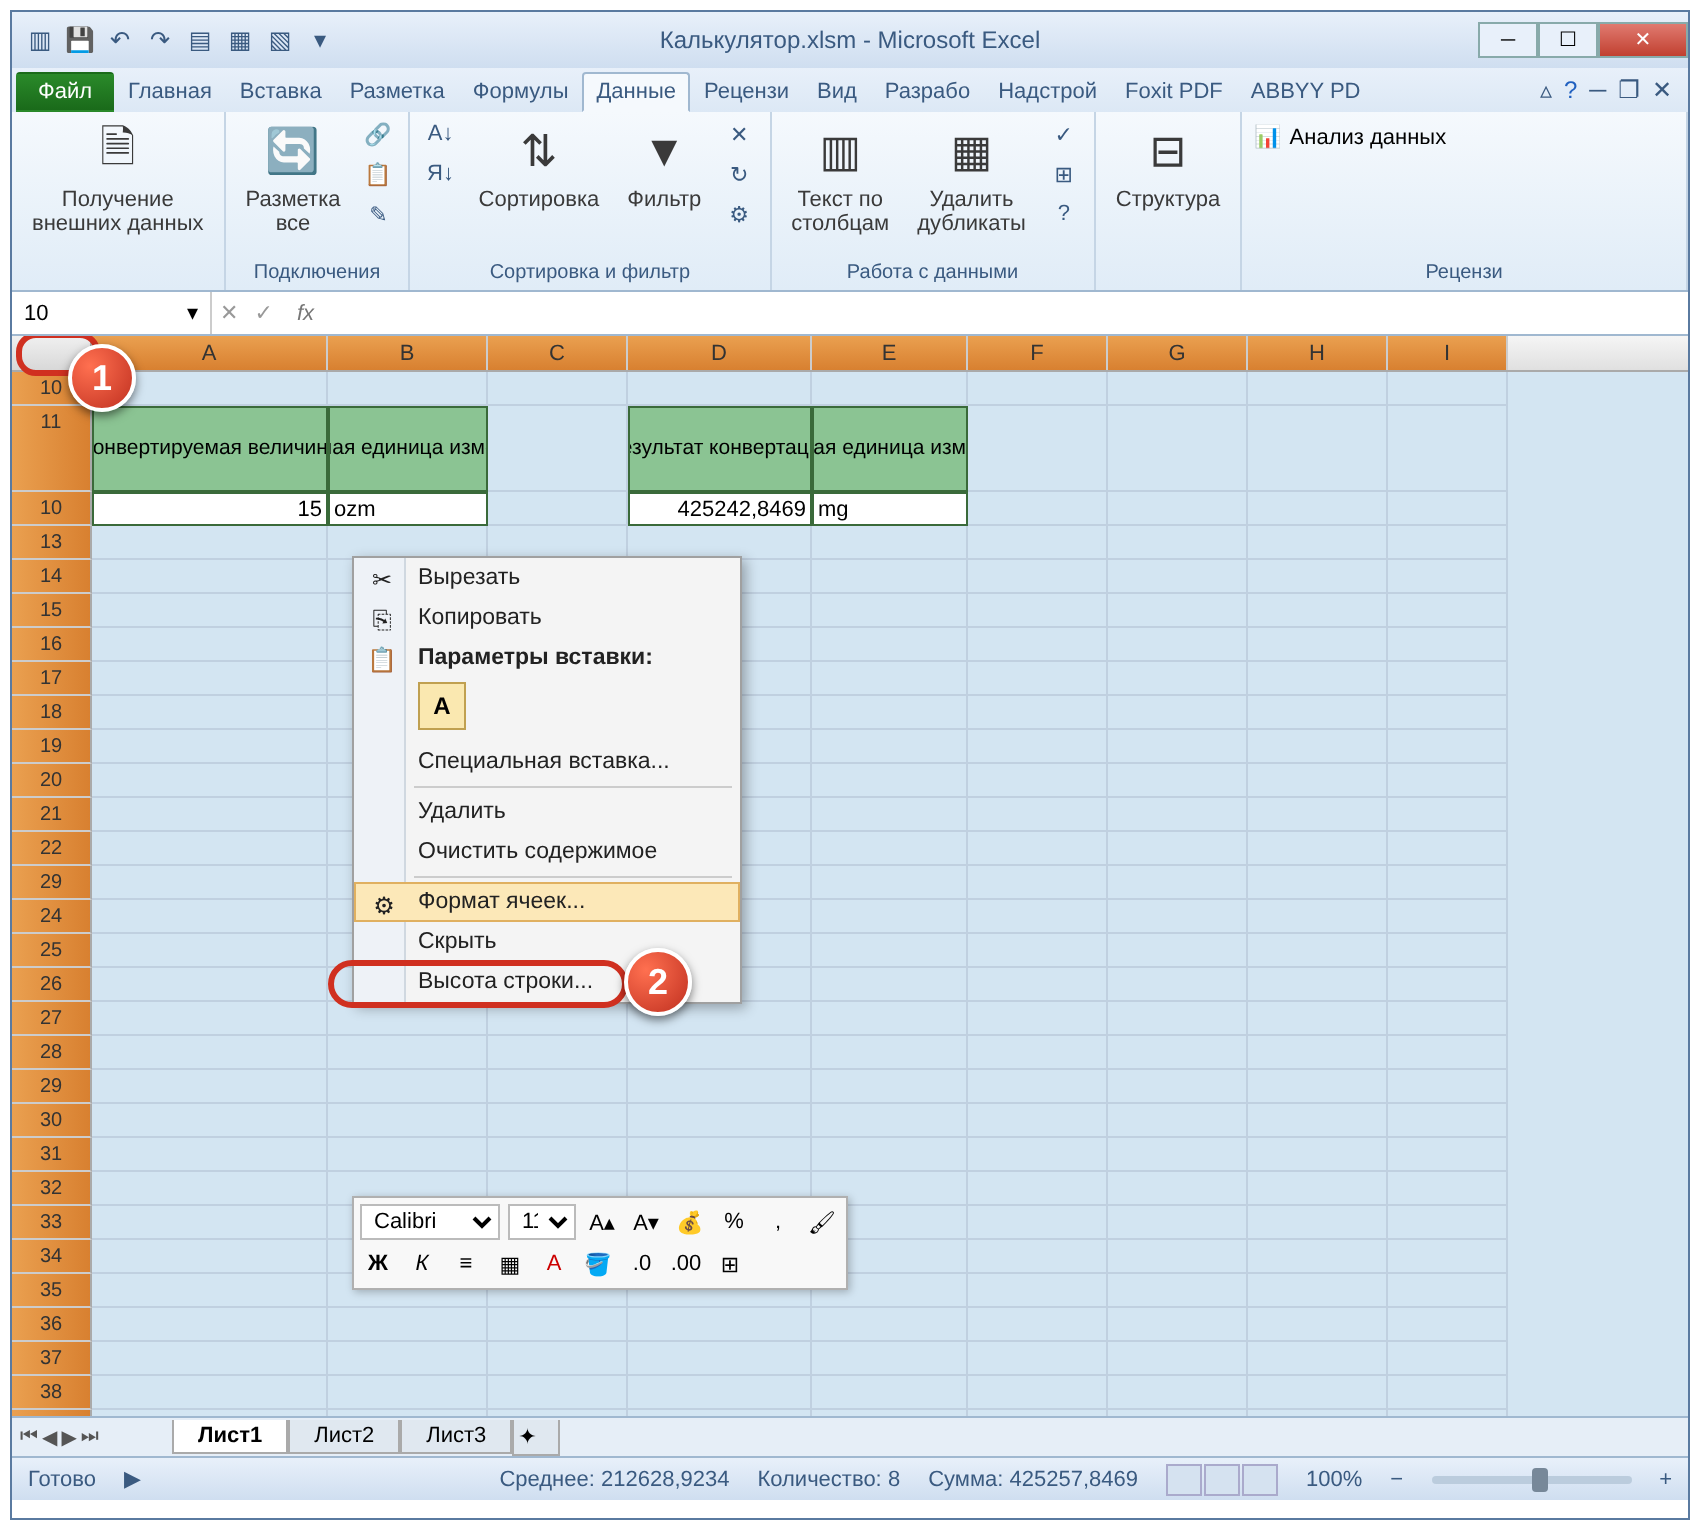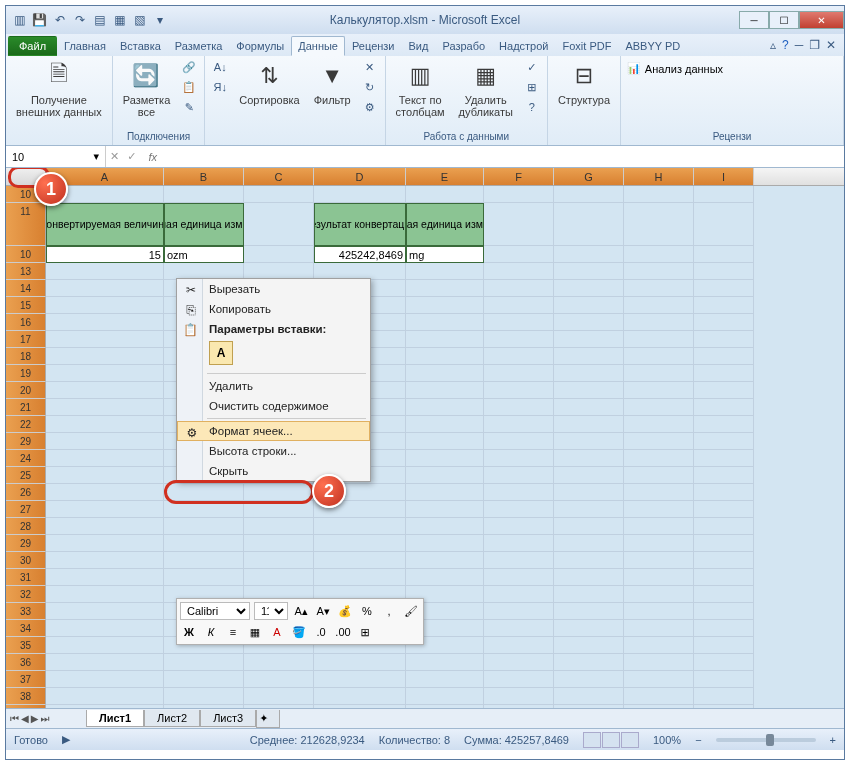--- a/index.html
+++ b/index.html
@@ -178,20 +178,21 @@
         <div class="rbtn-big">
           <span class="ico">▼</span>
           <span>Фильтр</span>
         </div>
         <div class="rcol">
           <div class="rbtn-sm">✕</div>
           <div class="rbtn-sm">↻</div>
           <div class="rbtn-sm">⚙</div>
         </div>
       </div>
+      <div class="rgroup-label">Сортировка и фильтр</div>
     </div>
     <div class="rgroup">
       <div class="rgroup-body">
         <div class="rbtn-big">
           <span class="ico">▥</span>
           <span style="white-space:pre; text-align:center;">Текст по
 столбцам</span>
         </div>
         <div class="rbtn-big">
           <span class="ico">▦</span>
@@ -621,27 +622,28 @@
     <div class="badge" style="left:28px; top:4px;">1</div>
 
     <div class="context-menu" style="left:170px; top:110px;">
       <div class="cm-iconstrip"></div>
       <div class="cm-item"><span class="cm-icon">✂</span><span class="underline-first">Вырезать</span></div>
       <div class="cm-item"><span class="cm-icon">⎘</span><span class="underline-first">Копировать</span></div>
       <div class="cm-item"><span class="cm-icon">📋</span><b>Параметры вставки:</b></div>
       <div class="cm-paste-opt">
         <span class="cm-paste-btn">A</span>
       </div>
+      <div class="cm-item"><span class="underline-first">Специальная вставка...</span></div>
       <div class="cm-sep"></div>
       <div class="cm-item"><span class="underline-first">Удалить</span></div>
       <div class="cm-item"><span>Очистить содержимое</span></div>
       <div class="cm-sep"></div>
       <div class="cm-item hl"><span class="cm-icon">⚙</span><span class="underline-first">Формат ячеек...</span></div>
+      <div class="cm-item"><span>Скрыть</span></div>
       <div class="cm-item"><span class="underline-first">Высота строки...</span></div>
-      <div class="cm-item"><span>Скрыть</span></div>
     </div>
 
     <div class="ring" style="left:158px; top:312px; width:150px; height:24px; border-radius:12px;"></div>
     <div class="badge" style="left:306px; top:306px;">2</div>
 
     <div class="mini-tb" style="left:170px; top:430px;">
       <div class="mini-row">
         <select class="mini-sel" style="width:70px;"><option>Calibri</option></select>
         <select class="mini-sel" style="width:34px;"><option>11</option></select>
         <span class="mini-btn">A▴</span>

